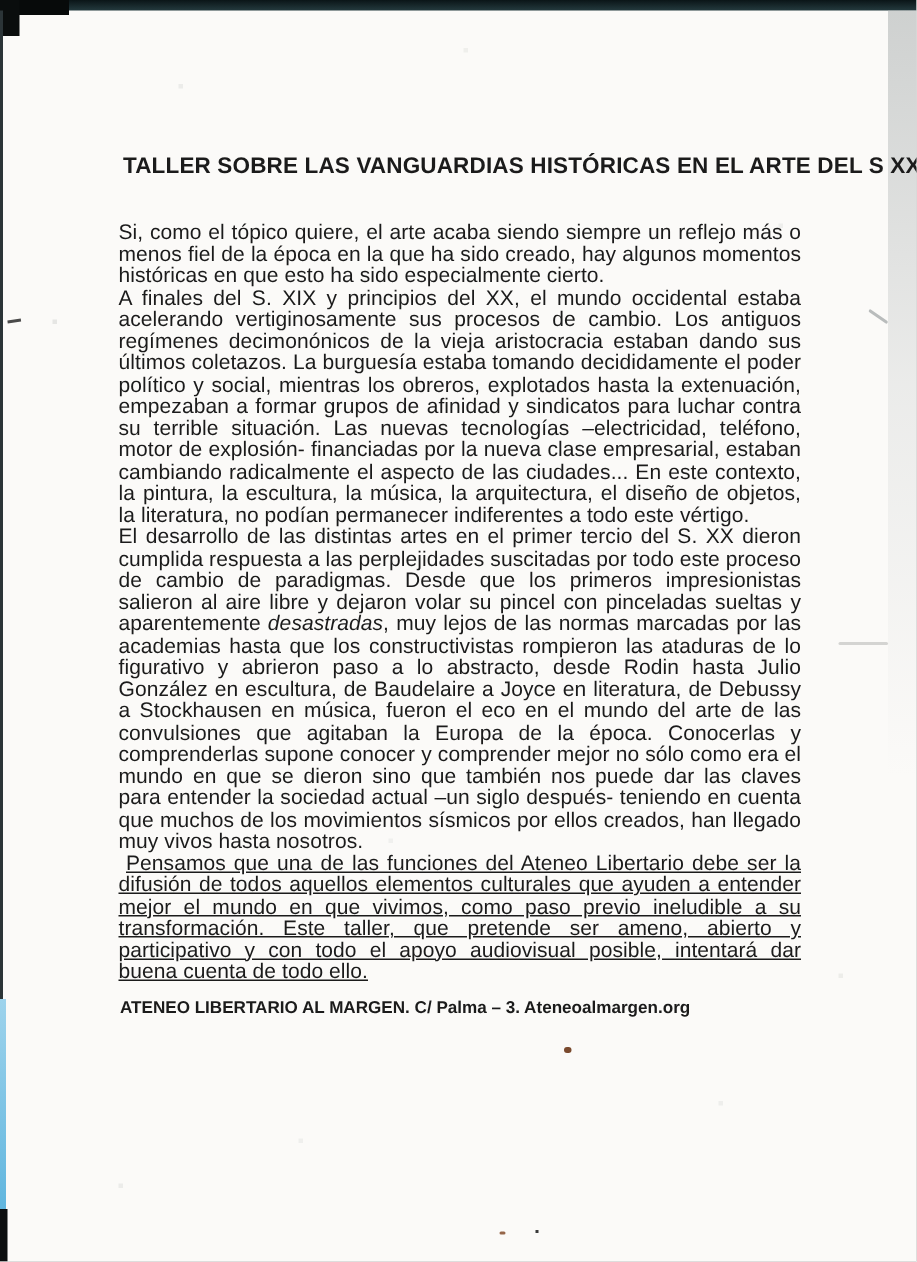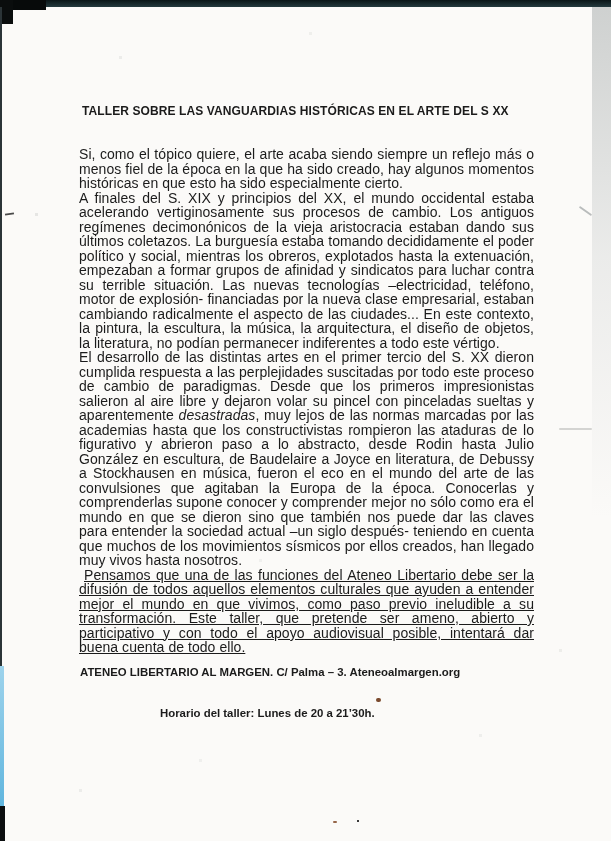--- a/index.html
+++ b/index.html
@@ -33,22 +33,22 @@
   .paper-noise { position:absolute; left:0; top:0; width:1px; height:1px; background:transparent;
                  box-shadow: 120px 57px 0 1px #ececea, 310px 33px 0 1px #efefec, 36px 214px 0 1px #e6e6e4,
                              520px 150px 0 1px #eeeeec, 95px 470px 0 1px #ededeb, 430px 300px 0 1px #f0f0ee,
                              560px 650px 0 1px #ededea, 200px 760px 0 1px #efefed, 80px 790px 0 1px #ececea,
                              480px 735px 0 1px #eeeeec, 260px 560px 0 1px #f0f0ee, 380px 180px 0 1px #efefed; }
 
   
   .content { position:absolute; left:79px; top:104px; width:455px; }
 
   .title {
-    margin:0 0 29px 3px; font-size:12px; line-height:14px;
-    font-weight:bold; letter-spacing:.1px; white-space:nowrap;
+    margin:0 0 29px 3px; font-size:15px; line-height:14px;
+    font-weight:bold; letter-spacing:.1px; white-space:nowrap;text-align:right;
   }
 
   .bodytext p {
     margin:0; font-size:14px; line-height:14.5px;
     text-align:justify; letter-spacing:.05px;
   }
   .bodytext p.indented { text-indent:5px;text-decoration:underline; }
   .bodytext i { font-style:italic; }
 
   .address  { margin:10px 0 12px 1px; font-size:11.4px; line-height:14px; font-weight:bold; white-space:nowrap; }
@@ -78,16 +78,15 @@
     <h1 class="title">TALLER SOBRE LAS VANGUARDIAS HISTÓRICAS EN EL ARTE DEL S XX</h1>
 
     <div class="bodytext">
       <p>Si, como el tópico quiere, el arte acaba siendo siempre un reflejo más o menos fiel de la época en la que ha sido creado, hay algunos momentos históricas en que esto ha sido especialmente cierto.</p>
       <p>A finales del S. XIX y principios del XX, el mundo occidental estaba acelerando vertiginosamente sus procesos de cambio. Los antiguos regímenes decimonónicos de la vieja aristocracia estaban dando sus últimos coletazos. La burguesía estaba tomando decididamente el poder político y social, mientras los obreros, explotados hasta la extenuación, empezaban a formar grupos de afinidad y sindicatos para luchar contra su terrible situación. Las nuevas tecnologías –electricidad, teléfono, motor de explosión- financiadas por la nueva clase empresarial, estaban cambiando radicalmente el aspecto de las ciudades... En este contexto, la pintura, la escultura, la música, la arquitectura, el diseño de objetos, la literatura, no podían permanecer indiferentes a todo este vértigo.</p>
       <p><span>El desarrollo de las distintas artes en el primer tercio del S. XX dieron cumplida respuesta a las perplejidades suscitadas por todo este proceso de cambio de paradigmas. Desde que los primeros impresionistas salieron al aire libre y dejaron volar su pincel con pinceladas sueltas y aparentemente </span><i>desastradas</i><span>, muy lejos de las normas marcadas por las academias hasta que los constructivistas rompieron las ataduras de lo figurativo y abrieron paso a lo abstracto, desde Rodin hasta Julio González en escultura, de Baudelaire a Joyce en literatura, de Debussy a Stockhausen en música, fueron el eco en el mundo del arte de las convulsiones que agitaban la Europa de la época. Conocerlas y comprenderlas supone conocer y comprender mejor no sólo como era el mundo en que se dieron sino que también nos puede dar las claves para entender la sociedad actual –un siglo después- teniendo en cuenta que muchos de los movimientos sísmicos por ellos creados, han llegado muy vivos hasta nosotros.</span></p>
       <p class="indented">Pensamos que una de las funciones del Ateneo Libertario debe ser la difusión de todos aquellos elementos culturales que ayuden a entender mejor el mundo en que vivimos, como paso previo ineludible a su transformación. Este taller, que pretende ser ameno, abierto y participativo y con todo el apoyo audiovisual posible, intentará dar buena cuenta de todo ello.</p>
     </div>
 
     <p class="address">ATENEO LIBERTARIO AL MARGEN. C/ Palma – 3. Ateneoalmargen.org</p>
-    <p class="schedule">Horario del taller: Lunes de 20 a 21’30h.</p>
   </div>
 
 </div>
 
 </body></html>

